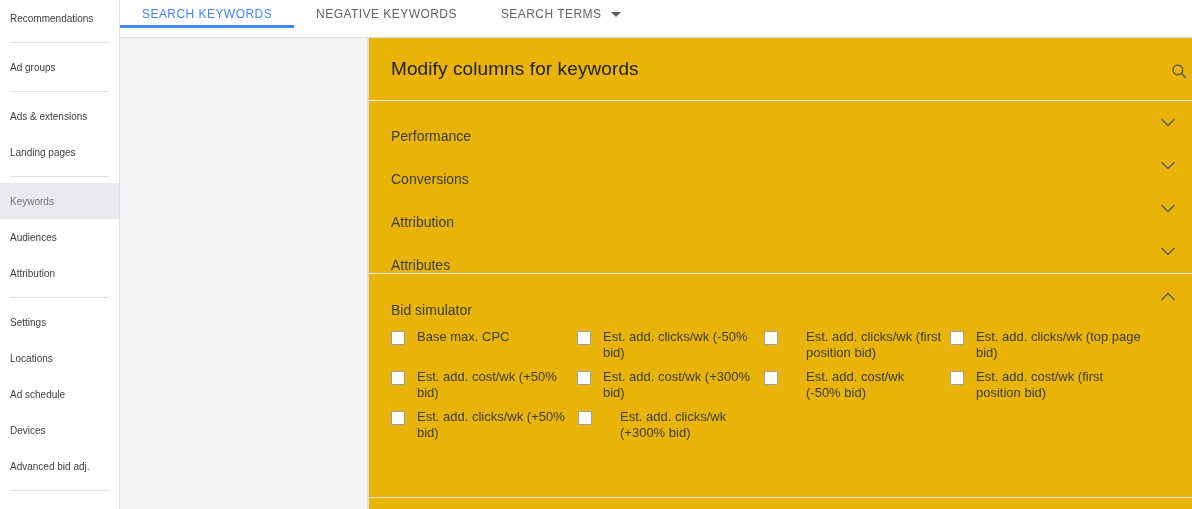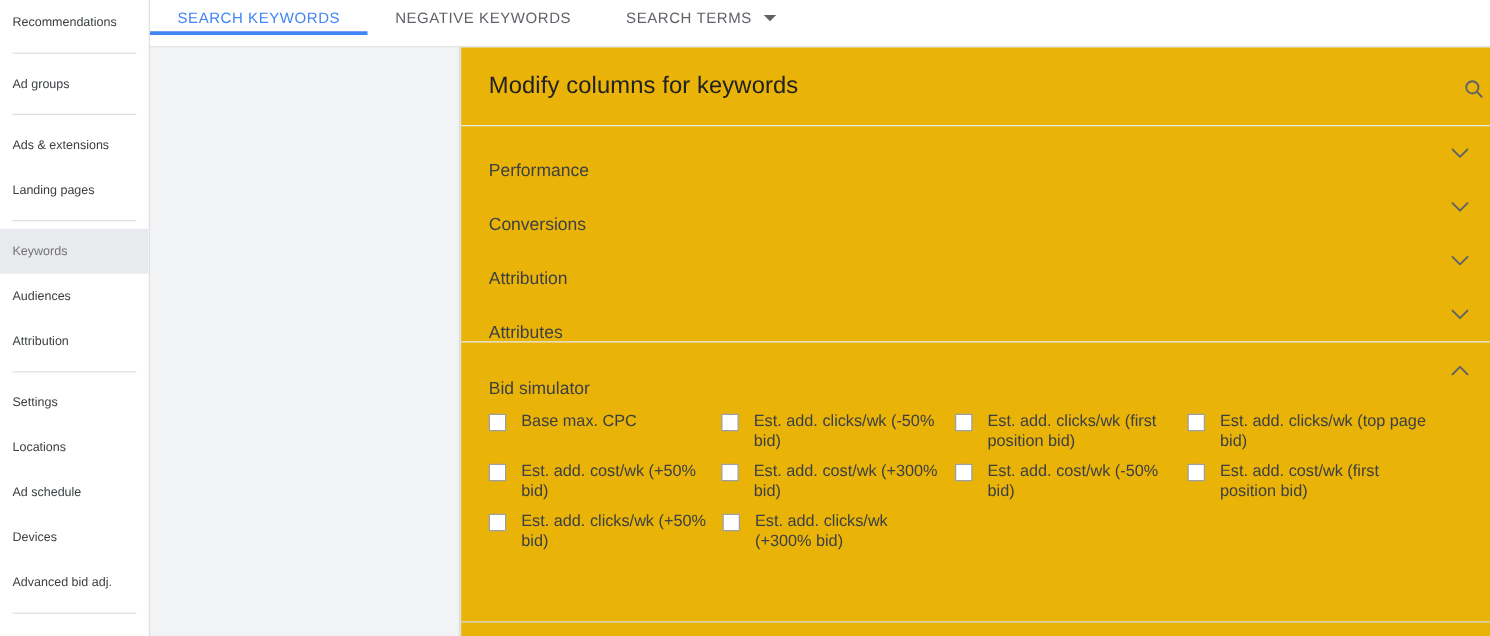--- a/index.html
+++ b/index.html
@@ -180,21 +180,21 @@
     display: flex;
     margin-bottom: 8px;
   }
   .cb-cell {
     display: flex;
     align-items: flex-start;
     padding-right: 8px;
   }
   .cb-cell.c1 { width: 186px; }
   .cb-cell.c2 { width: 187px; }
-  .cb-cell.c3 { width: 186px; }
+  .cb-cell.c3 { width: 186px; gap: 16px; }
   .cb-cell.c4 { width: 200px; }
 
   .cbox {
     flex: 0 0 auto;
     width: 14px; height: 14px;
     border: 1px solid #9aa0a6;
     border-radius: 1px;
     background: #fff;
     margin-top: 2px;
     cursor: pointer;

